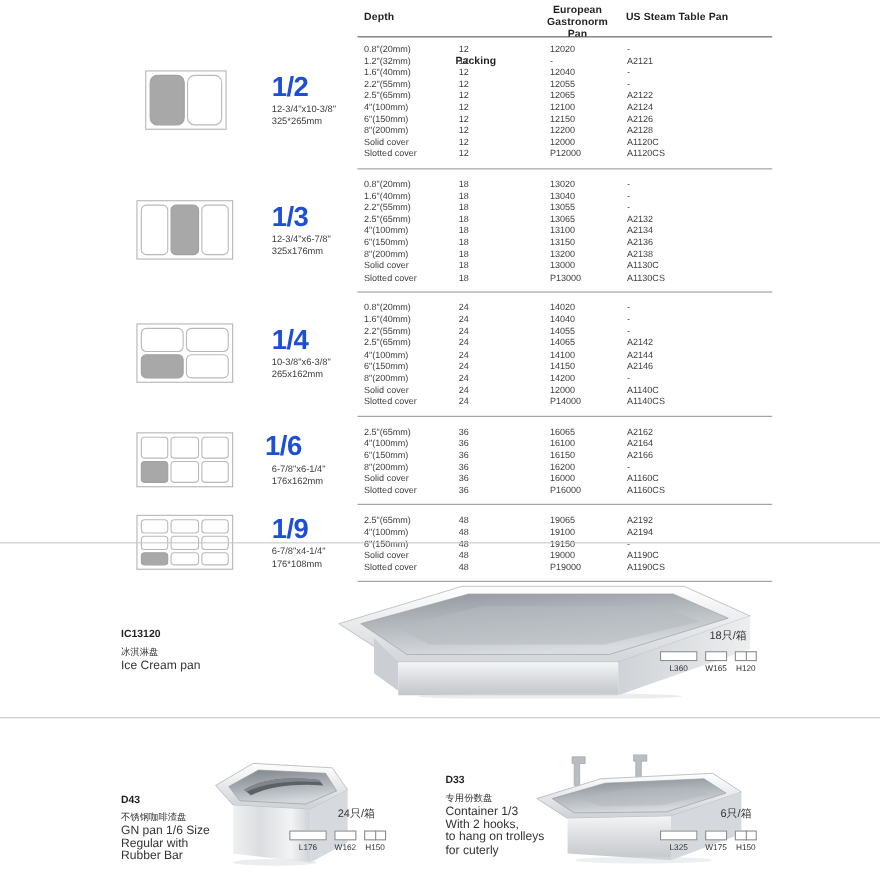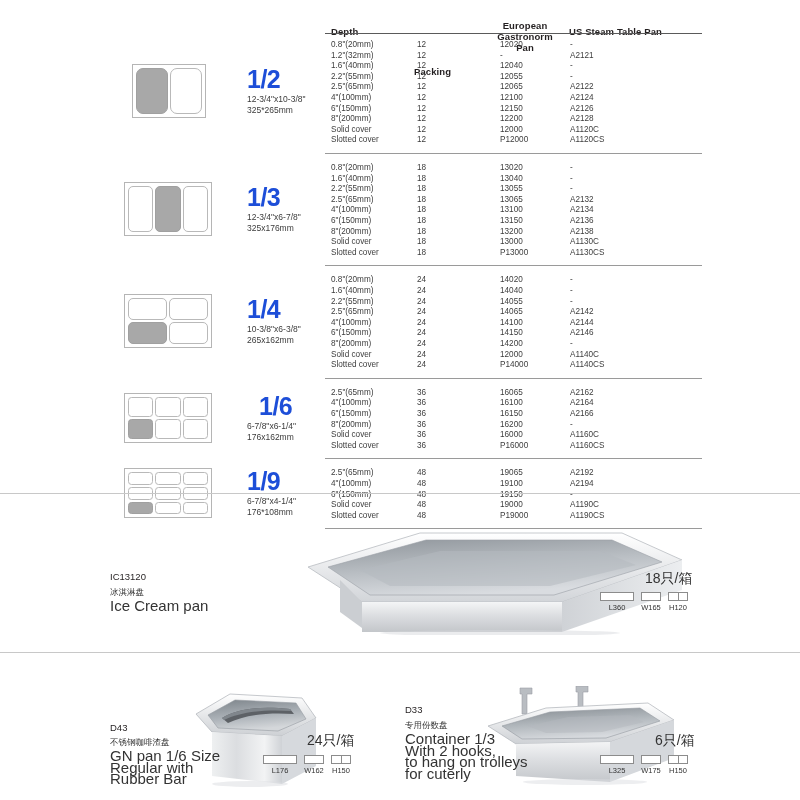--- a/index.html
+++ b/index.html
@@ -9,21 +9,21 @@
     background: #ffffff;
     font-family: "Liberation Sans", sans-serif;
     color: #231f20;
     overflow: hidden;
   }
   #page { position: relative; width: 800px; height: 800px; }
 
   
   .spec-section { position: relative; width: 800px; height: 480px; }
 
-  .col-headers { position: absolute; top: 16px; left: 0; width: 800px; height: 26px; }
+  .col-headers { position: absolute; top: 0; left: 0; width: 800px; height: 26px; }
   .col-head {
     position: absolute;
     font-size: 9.5px;
     font-weight: bold;
     color: #231f20;
     line-height: 11px;
     letter-spacing: .1px;
   }
   .ch-depth { left: 331px; top: 10px; }
   .ch-packing { left: 414px; top: 10px; margin-top: 40px; }
@@ -90,32 +90,32 @@
   .c-depth { left: 331px; }
   .c-pack { left: 417px; }
   .c-euro { left: 500px; }
   .c-us { left: 570px; }
 
   
   .prod-rule {
     position: absolute; left: 0; width: 800px; height: 1px; background: #c8c8c8;
   }
   .prod-code {
-    position: absolute; font-size: 9.5px; font-weight: normal; color: #231f20;
+    position: absolute; font-size: 9.5px; font-weight: bold; color: #231f20;
     line-height: 12px;
   }
   .prod-cn {
     position: absolute; font-size: 8.5px; color: #333; line-height: 12px;
   }
   .prod-en {
-    position: absolute; font-size: 15px; color: #333; line-height: 11.5px;
+    position: absolute; font-size: 11px; color: #333; line-height: 11.5px;
     white-space: pre-line;
   }
   .pack-qty {
-    position: absolute; font-size: 14px; color: #333; line-height: 11px;
+    position: absolute; font-size: 10px; color: #333; line-height: 11px;
   }
 
   
   .dim-group { position: absolute; display: flex; gap: 7px; align-items: flex-end; }
   .dim-item { display: flex; flex-direction: column; align-items: center; }
   .dim-box { border: 1px solid #8c8c8c; background: #fff; }
   .dim-l { width: 34px; height: 9px; }
   .dim-w { width: 20px; height: 9px; }
   .dim-h { width: 20px; height: 9px; border-left: 1px solid #8c8c8c; position: relative; }
   .dim-h:after {
@@ -355,21 +355,21 @@
         </div>
         <div class="group" style="top: 387.8px;">
           <div class="pan-dia" style="width: 88px; height: 50px; left: 124px; top: 4.8px; grid-template-columns: repeat(3, 1fr); grid-template-rows: repeat(2, 1fr);">
             <div class="pan-cell r-sm"></div>
             <div class="pan-cell r-sm"></div>
             <div class="pan-cell r-sm"></div>
             <div class="pan-cell r-sm on"></div>
             <div class="pan-cell r-sm"></div>
             <div class="pan-cell r-sm"></div>
           </div>
-          <div class="frac" style="left: 259px; top: 5.8px;">1/6</div>
+          <div class="frac" style="left: 241px; top: 5.8px;">1/6</div>
           <div class="dims" style="left: 247px; top: 32.8px;">6-7/8"x6-1/4"
 176x162mm</div>
           <div class="rows" style="top: 0px;">
             <div class="row">
               <div class="cell c-depth">2.5"(65mm)</div>
               <div class="cell c-pack">36</div>
               <div class="cell c-euro">16065</div>
               <div class="cell c-us">A2162</div>
             </div>
             <div class="row">

